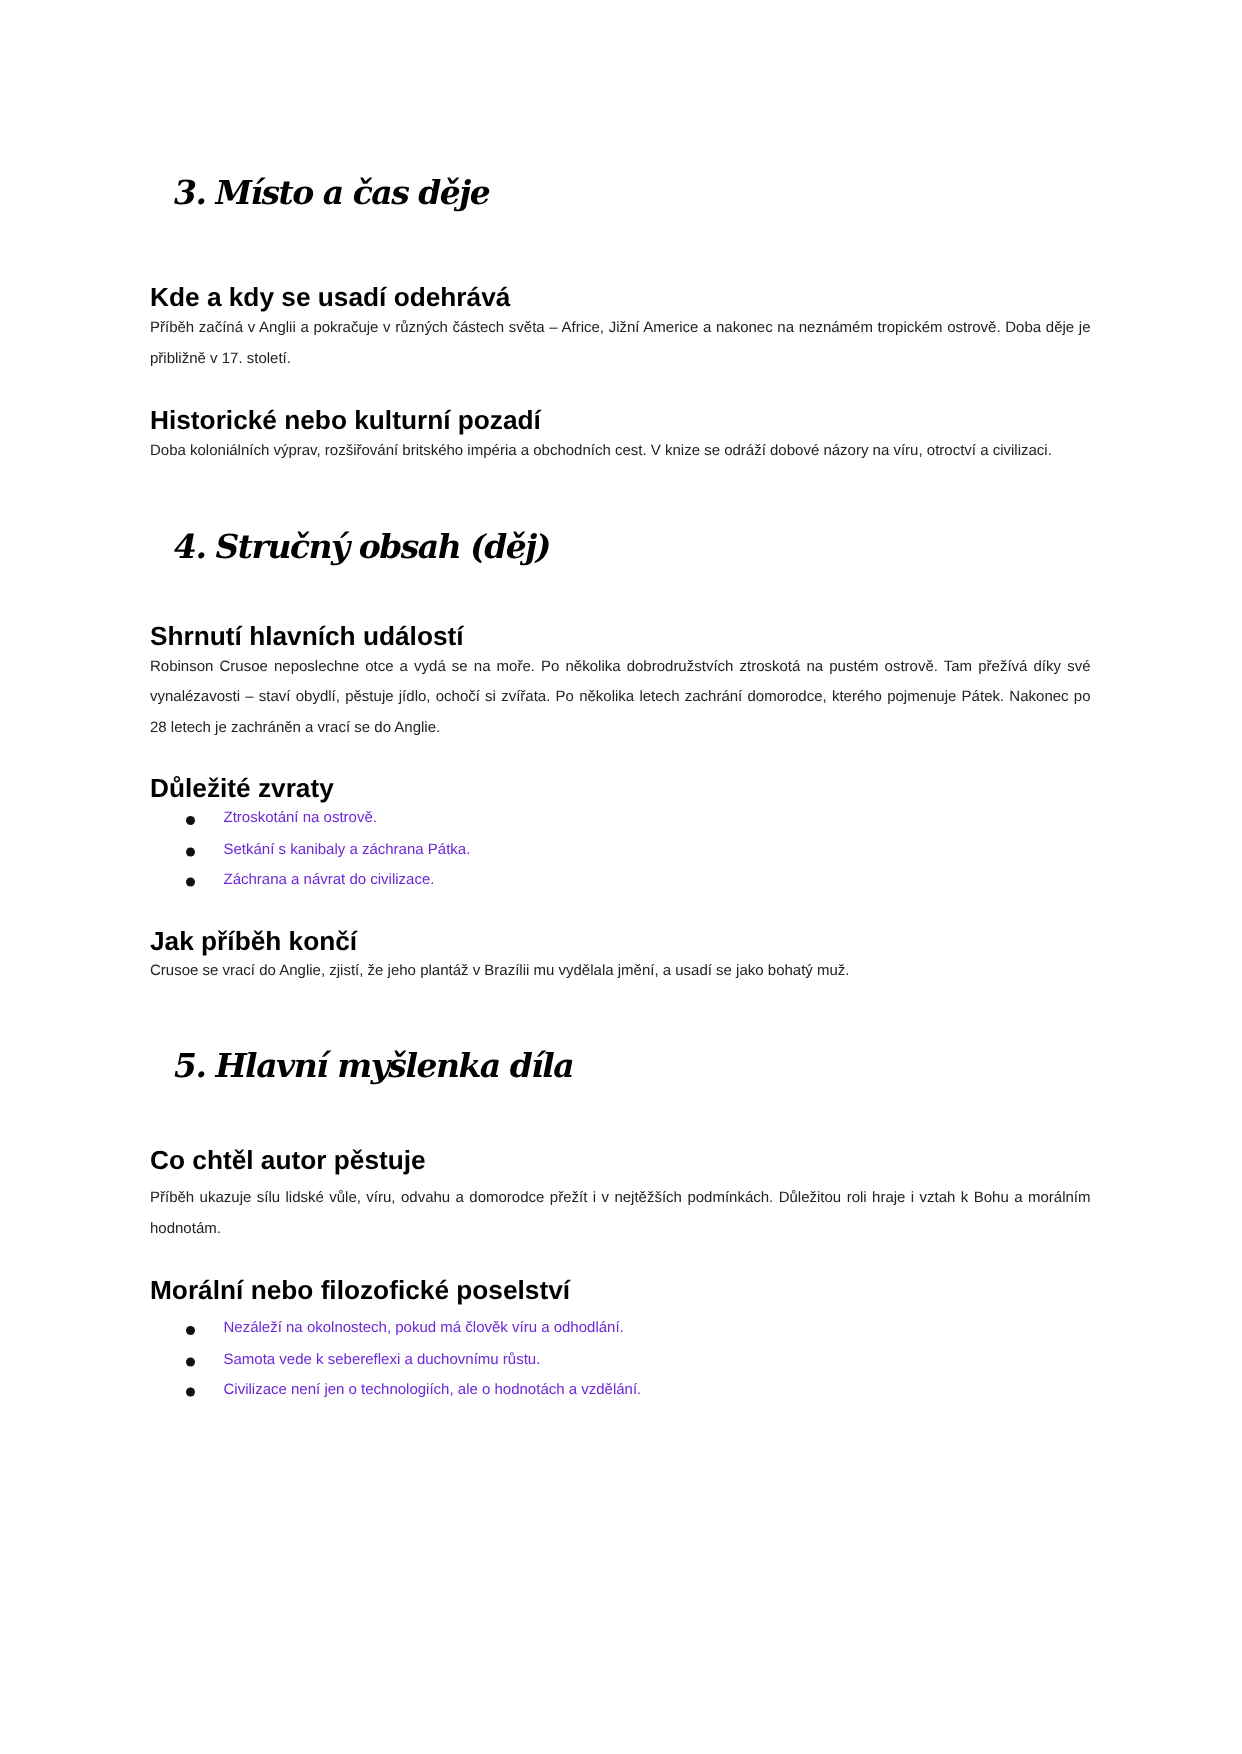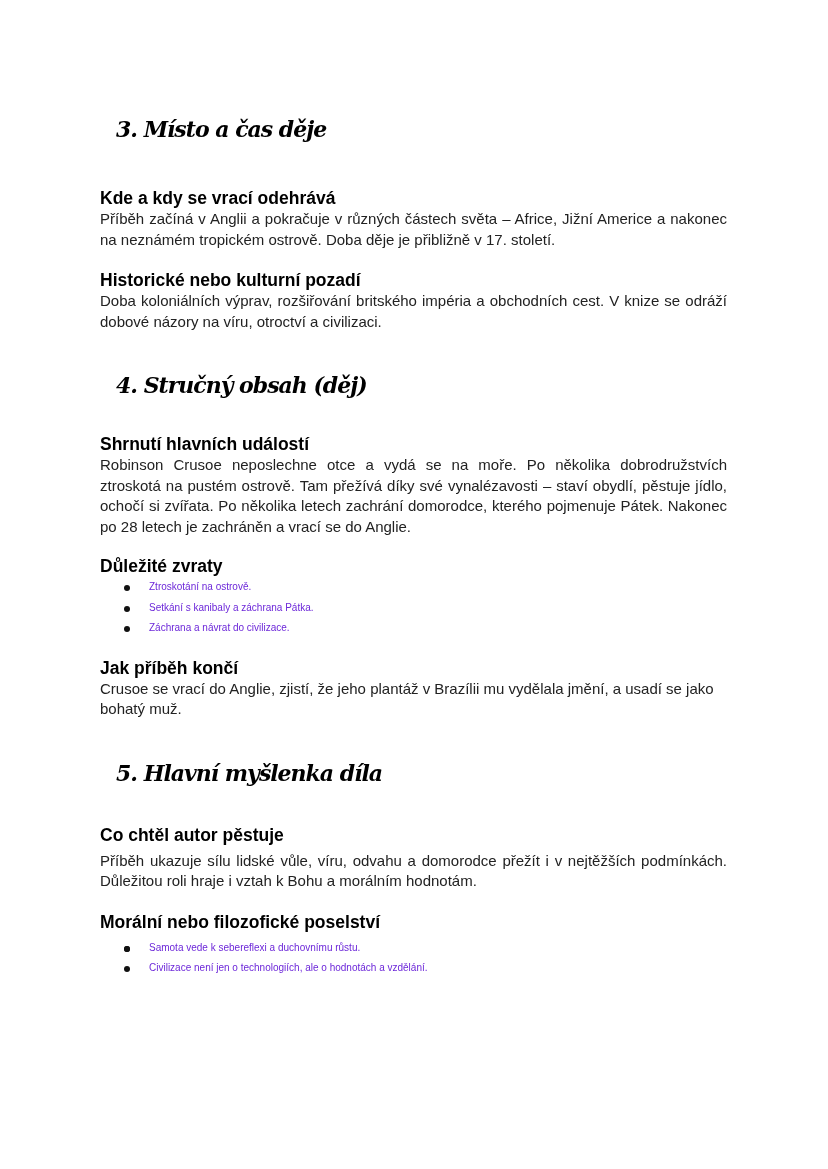--- a/index.html
+++ b/index.html
@@ -33,21 +33,21 @@
     }
     .h2 {
       font-family: "Liberation Sans", sans-serif;
       font-weight: bold;
       font-size: 17.5px;
       color: #000;
       margin: 0;
       line-height: 22px;
     }
     .p {
-      font-size: 15px;
+      font-size: 10px;
       line-height: 20.5px;
       margin: 0;
       text-align: justify;
       color: #222;
     }
     .p.left { text-align: left; }
     ul.bullets {
       margin: 0;
       padding: 0;
       list-style: none;
@@ -70,21 +70,21 @@
     }
   </style>
 </head>
 <body>
 
 <div class="page">
 
   <h1 class="h1">3. Místo a čas děje</h1>
 
   <div style="height:25px"></div>
-  <h2 class="h2">Kde a kdy se vrací odehrává</h2>
+  <h2 class="h2">Kde a kdy se usadí odehrává</h2>
   <p class="p">Příběh začíná v Anglii a pokračuje v různých částech světa – Africe, Jižní Americe a nakonec na neznámém tropickém ostrově. Doba děje je přibližně v 17. století.</p>
 
   <div style="height:19px"></div>
   <h2 class="h2">Historické nebo kulturní pozadí</h2>
   <p class="p">Doba koloniálních výprav, rozšiřování britského impéria a obchodních cest. V knize se odráží dobové názory na víru, otroctví a civilizaci.</p>
 
   <div style="height:20px"></div>
   <h1 class="h1">4. Stručný obsah (děj)</h1>
 
   <div style="height:15px"></div>
@@ -108,18 +108,18 @@
 
   <div style="height:18px"></div>
   <h2 class="h2">Co chtěl autor pěstuje</h2>
   <div style="height:5px"></div>
   <p class="p">Příběh ukazuje sílu lidské vůle, víru, odvahu a domorodce přežít i v nejtěžších podmínkách. Důležitou roli hraje i vztah k Bohu a morálním hodnotám.</p>
 
   <div style="height:19px"></div>
   <h2 class="h2">Morální nebo filozofické poselství</h2>
   <div style="height:5px"></div>
   <ul class="bullets">
-    <li><span class="dot"></span></li>
+    <li><span class="dot"></span><span>Nezáleží na okolnostech, pokud má člověk víru a odhodlání.</span></li>
     <li><span class="dot"></span><span>Samota vede k sebereflexi a duchovnímu růstu.</span></li>
     <li><span class="dot"></span><span>Civilizace není jen o technologiích, ale o hodnotách a vzdělání.</span></li>
   </ul>
 
 </div>
 
 </body></html>

